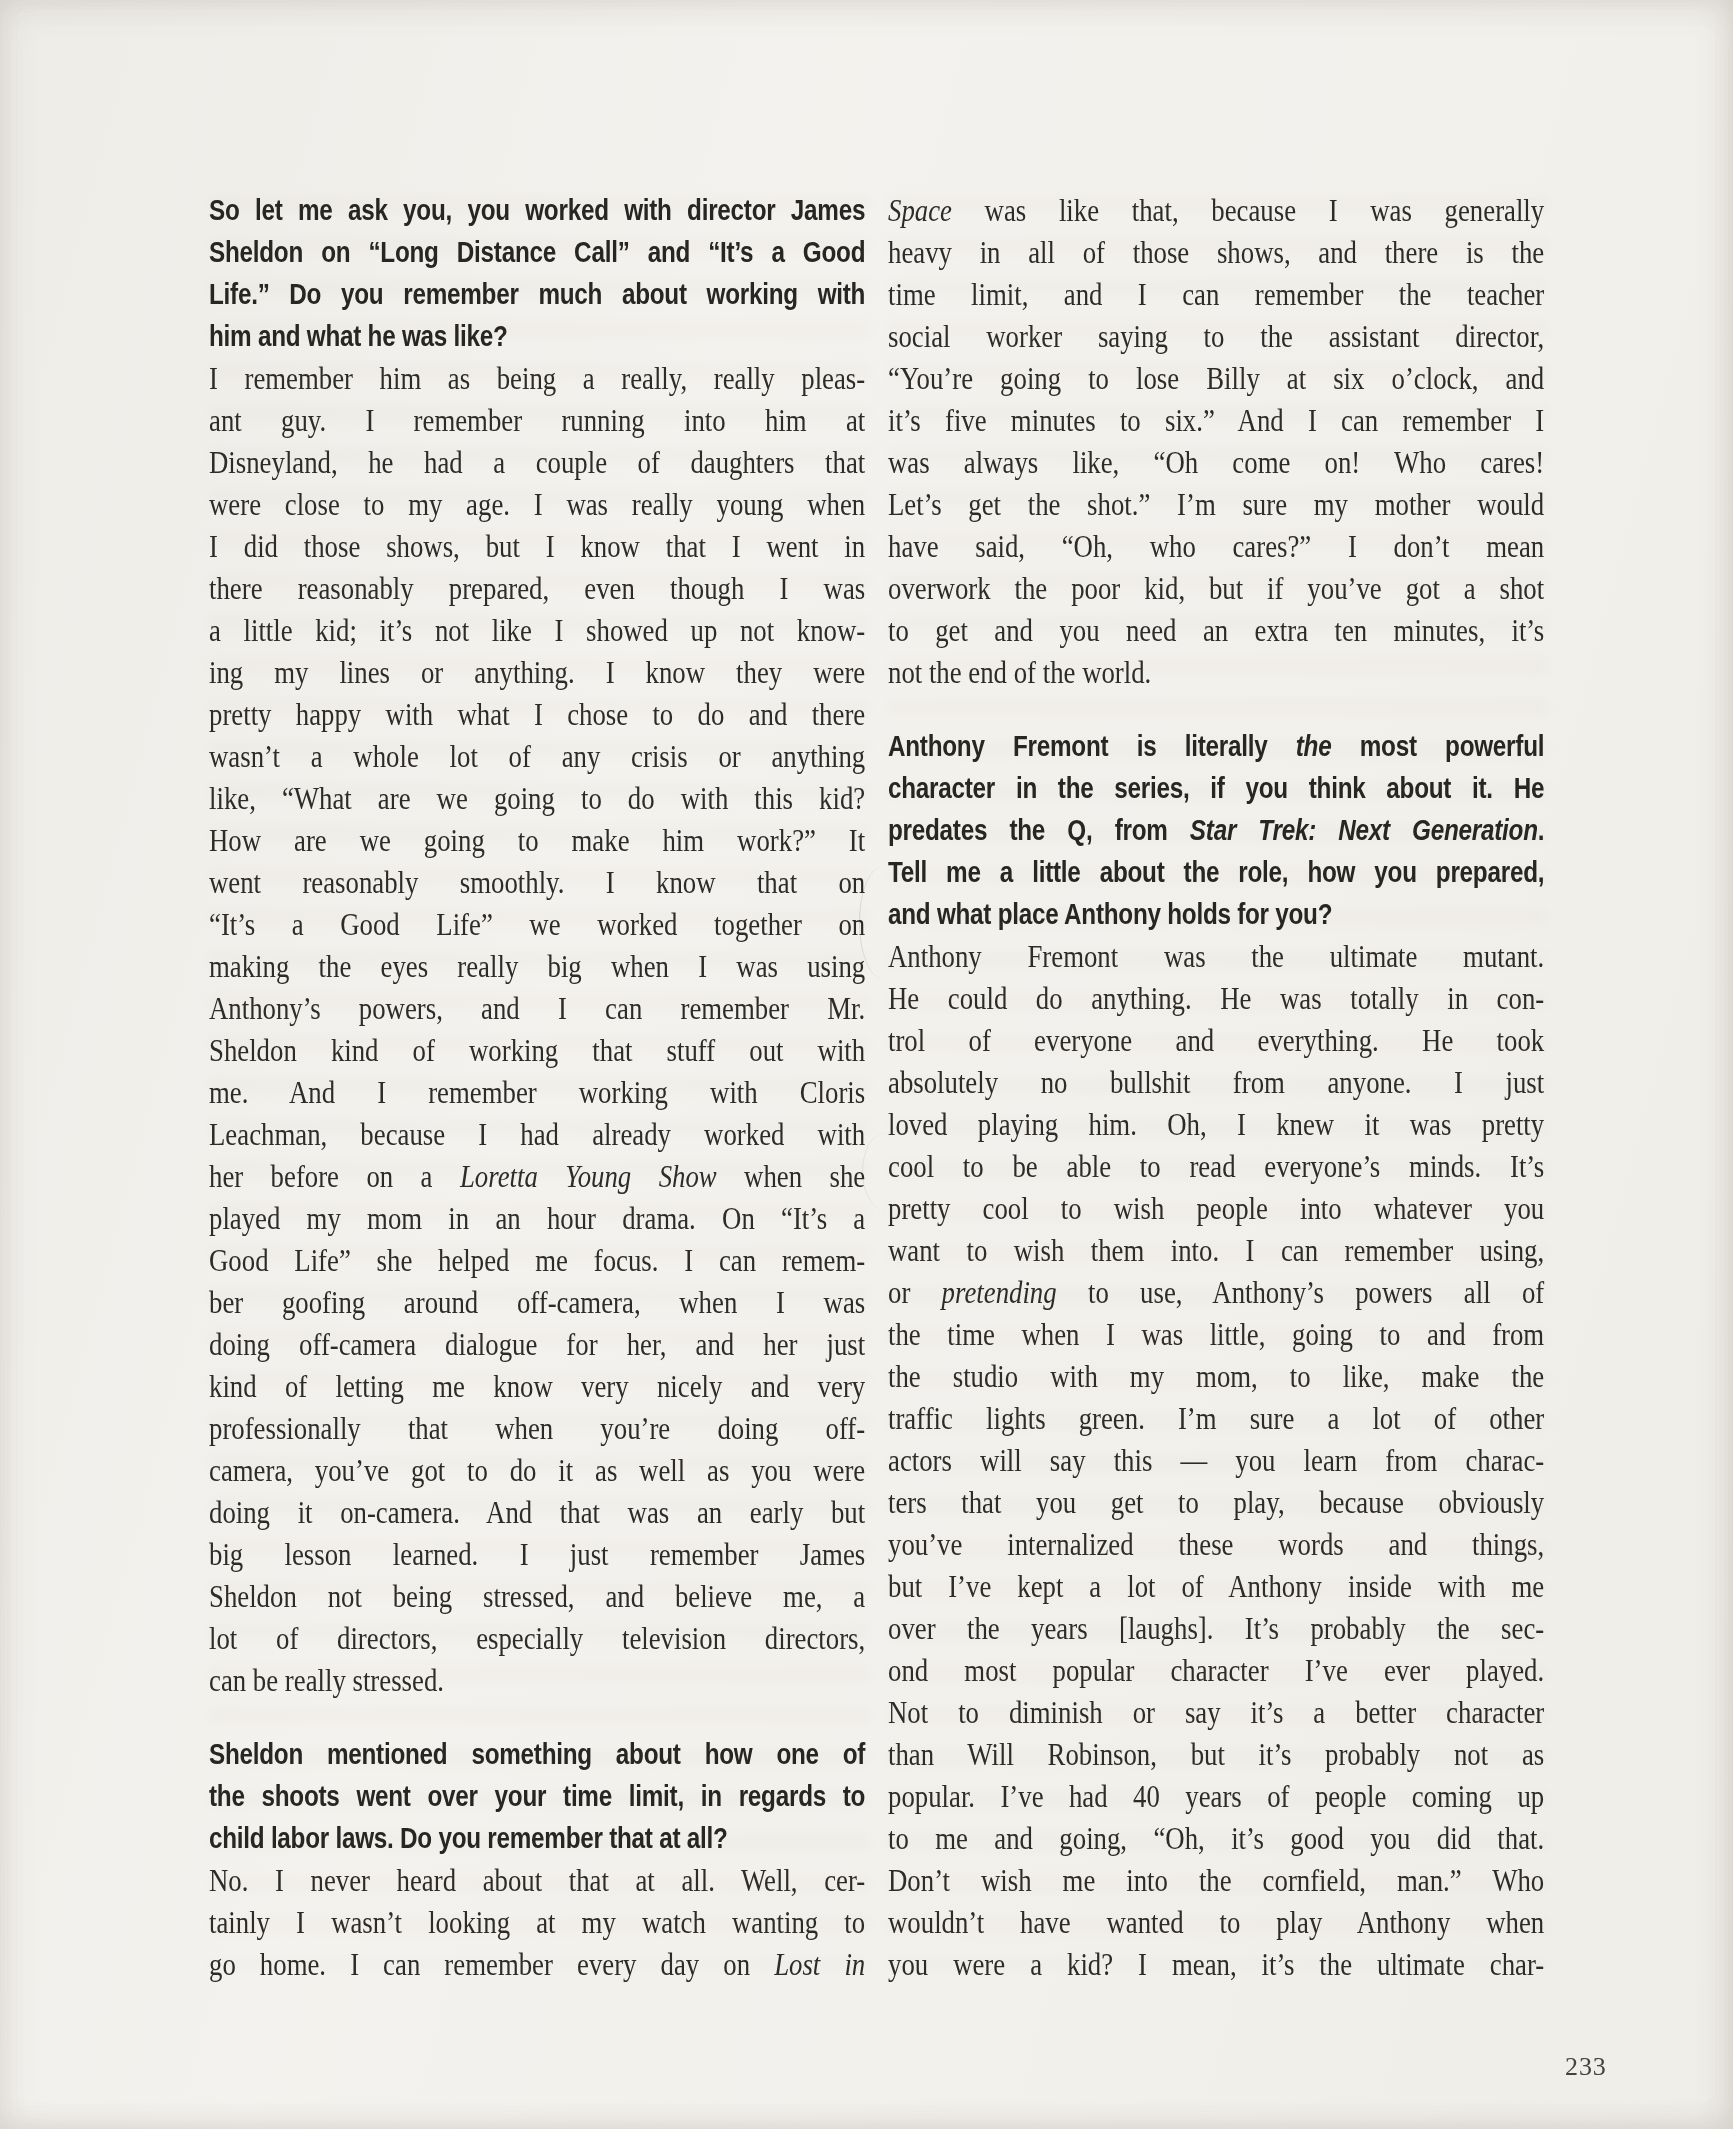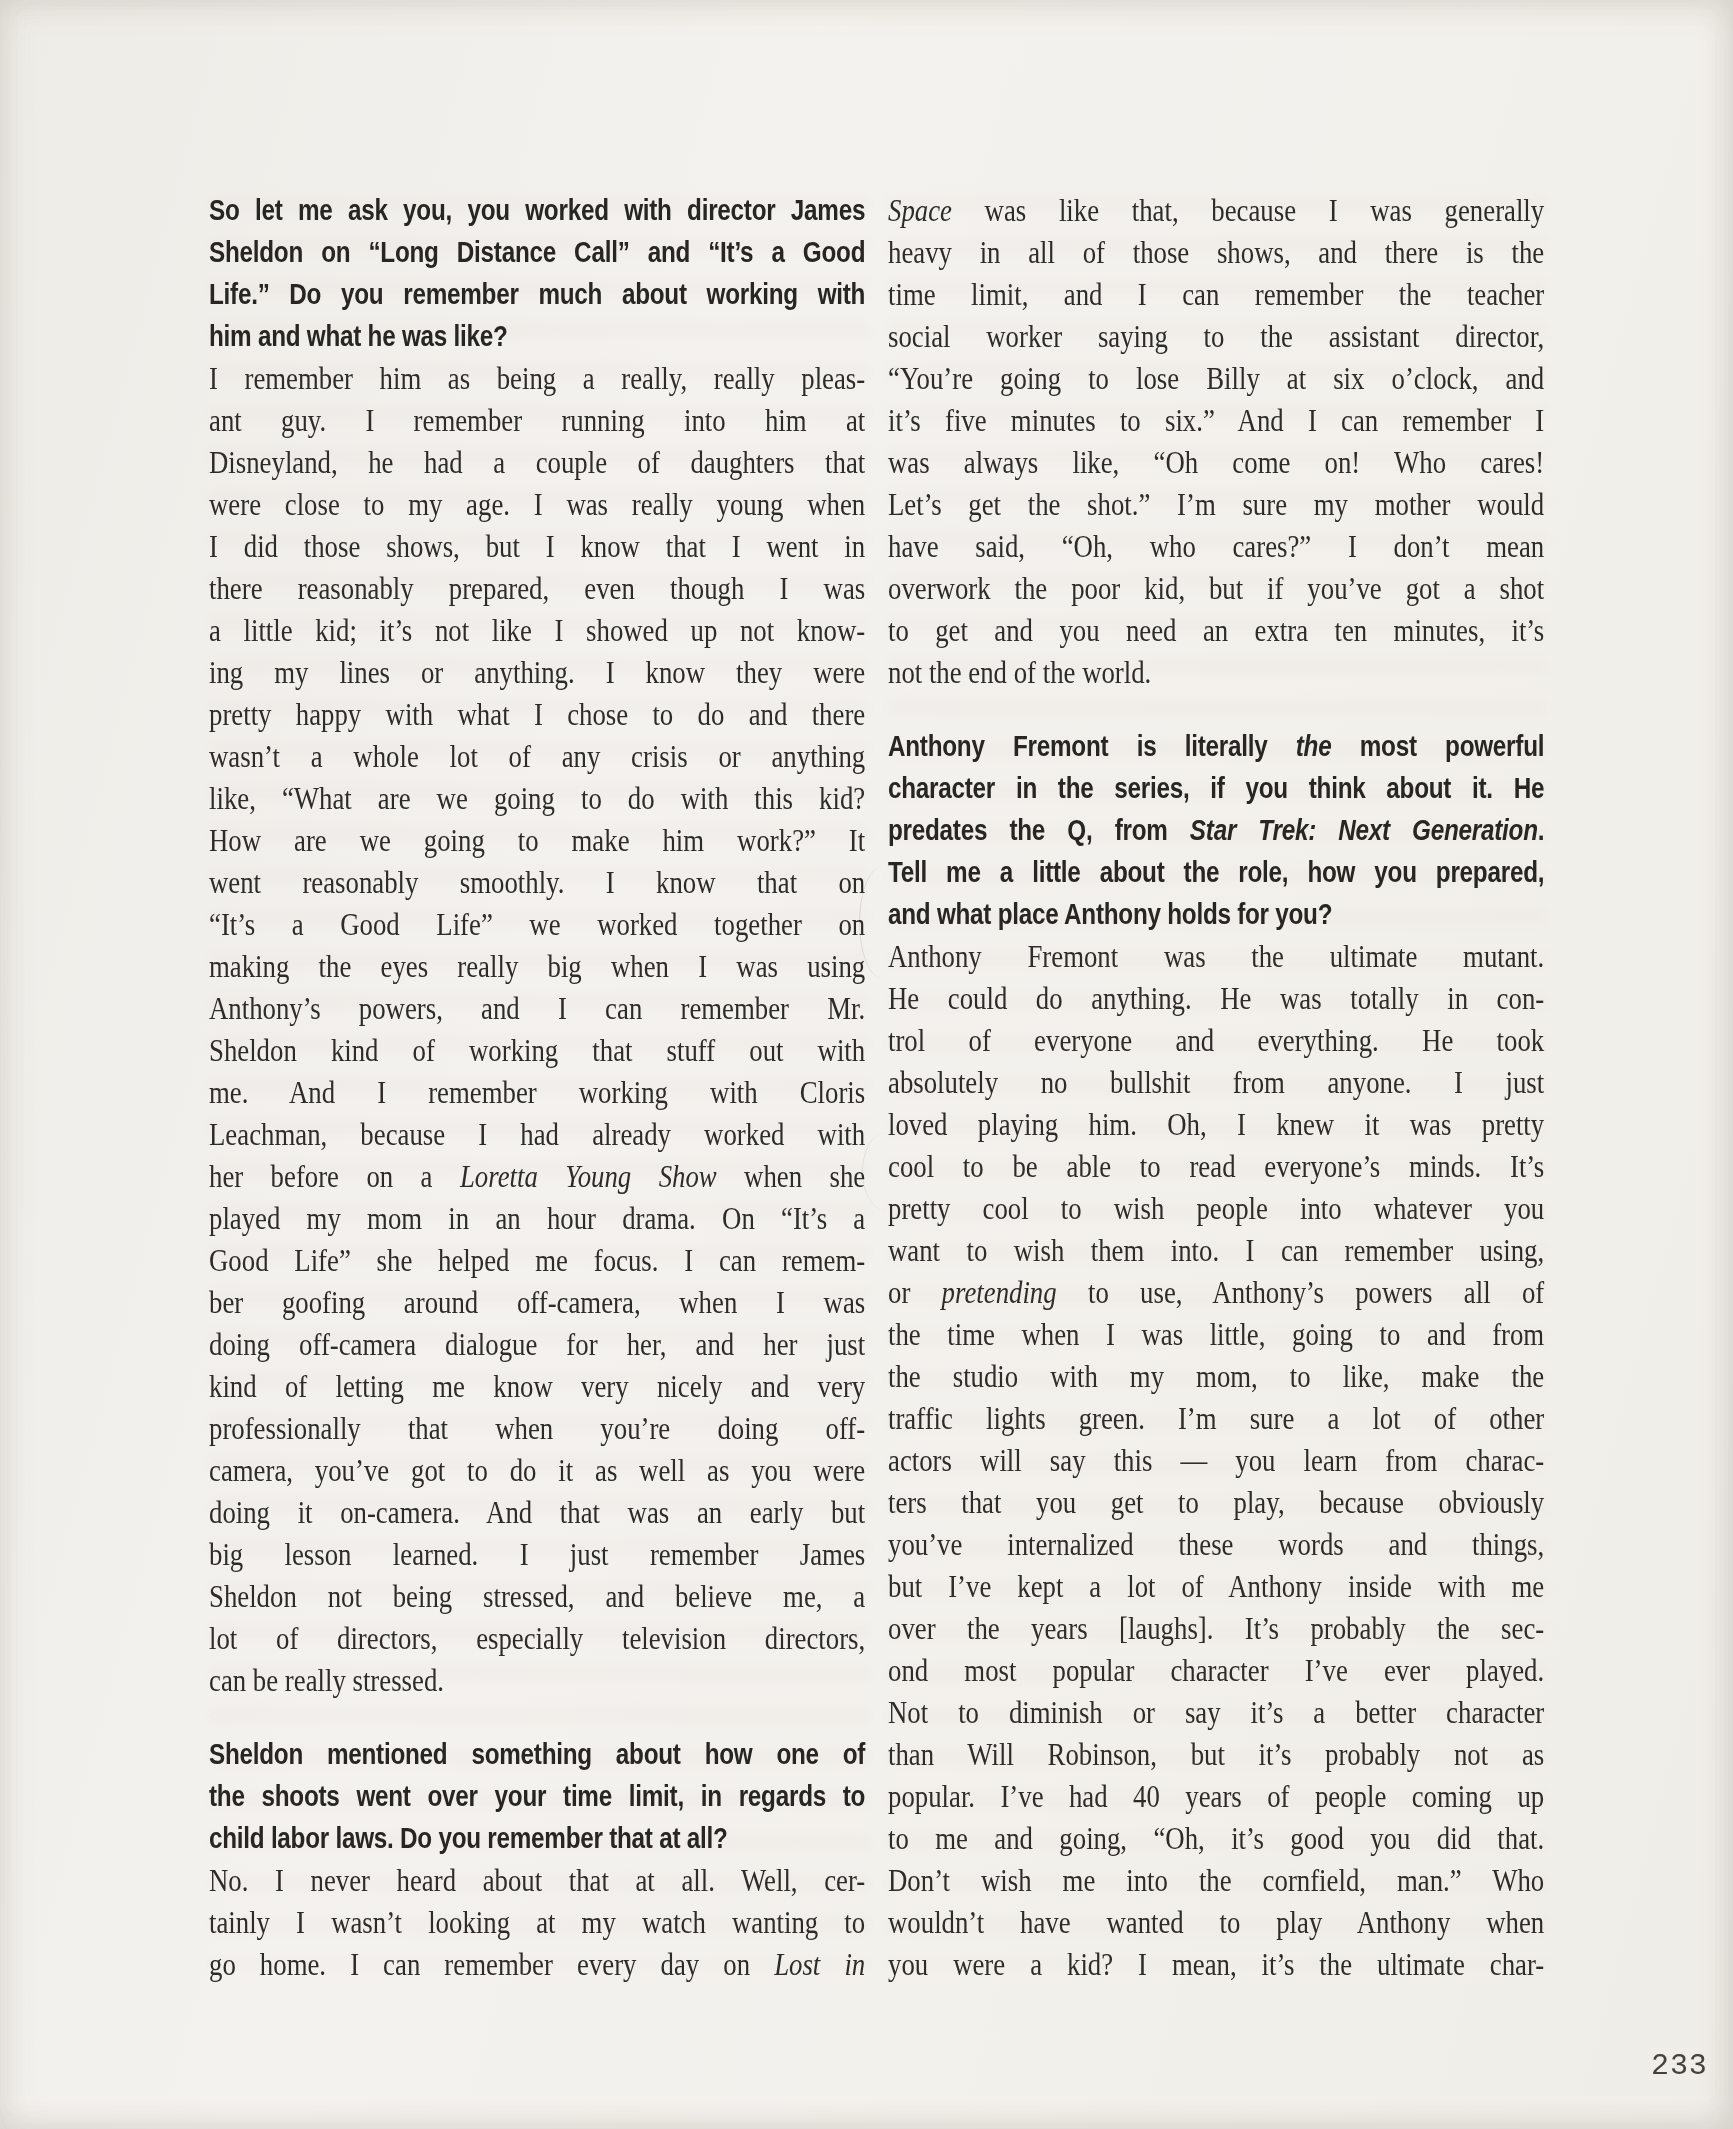--- a/index.html
+++ b/index.html
@@ -72,27 +72,26 @@
     font-family: "Liberation Sans", sans-serif;
     font-weight: bold;
     font-size: 29px;
     line-height: 42px;
     letter-spacing: -0.3px;
     color: #272623;
   }
 
   .folio {
     position: absolute;
-    left: 1651px;
+    left: 1565px;
     top: 2048px;
-    font-size: 30px;
+    font-size: 26px;
     line-height: 37px;
     color: #45423d;
     letter-spacing: 0.9px;
-    font-family: Liberation Mono, monospace;
   }
 
   
   .artifact {
     position: absolute;
     width: 22px;
     height: 111px;
     border-left: 1.7px solid rgba(70,64,56,0.14);
     border-radius: 100% 0 0 100% / 50% 0 0 50%;
     pointer-events: none;

